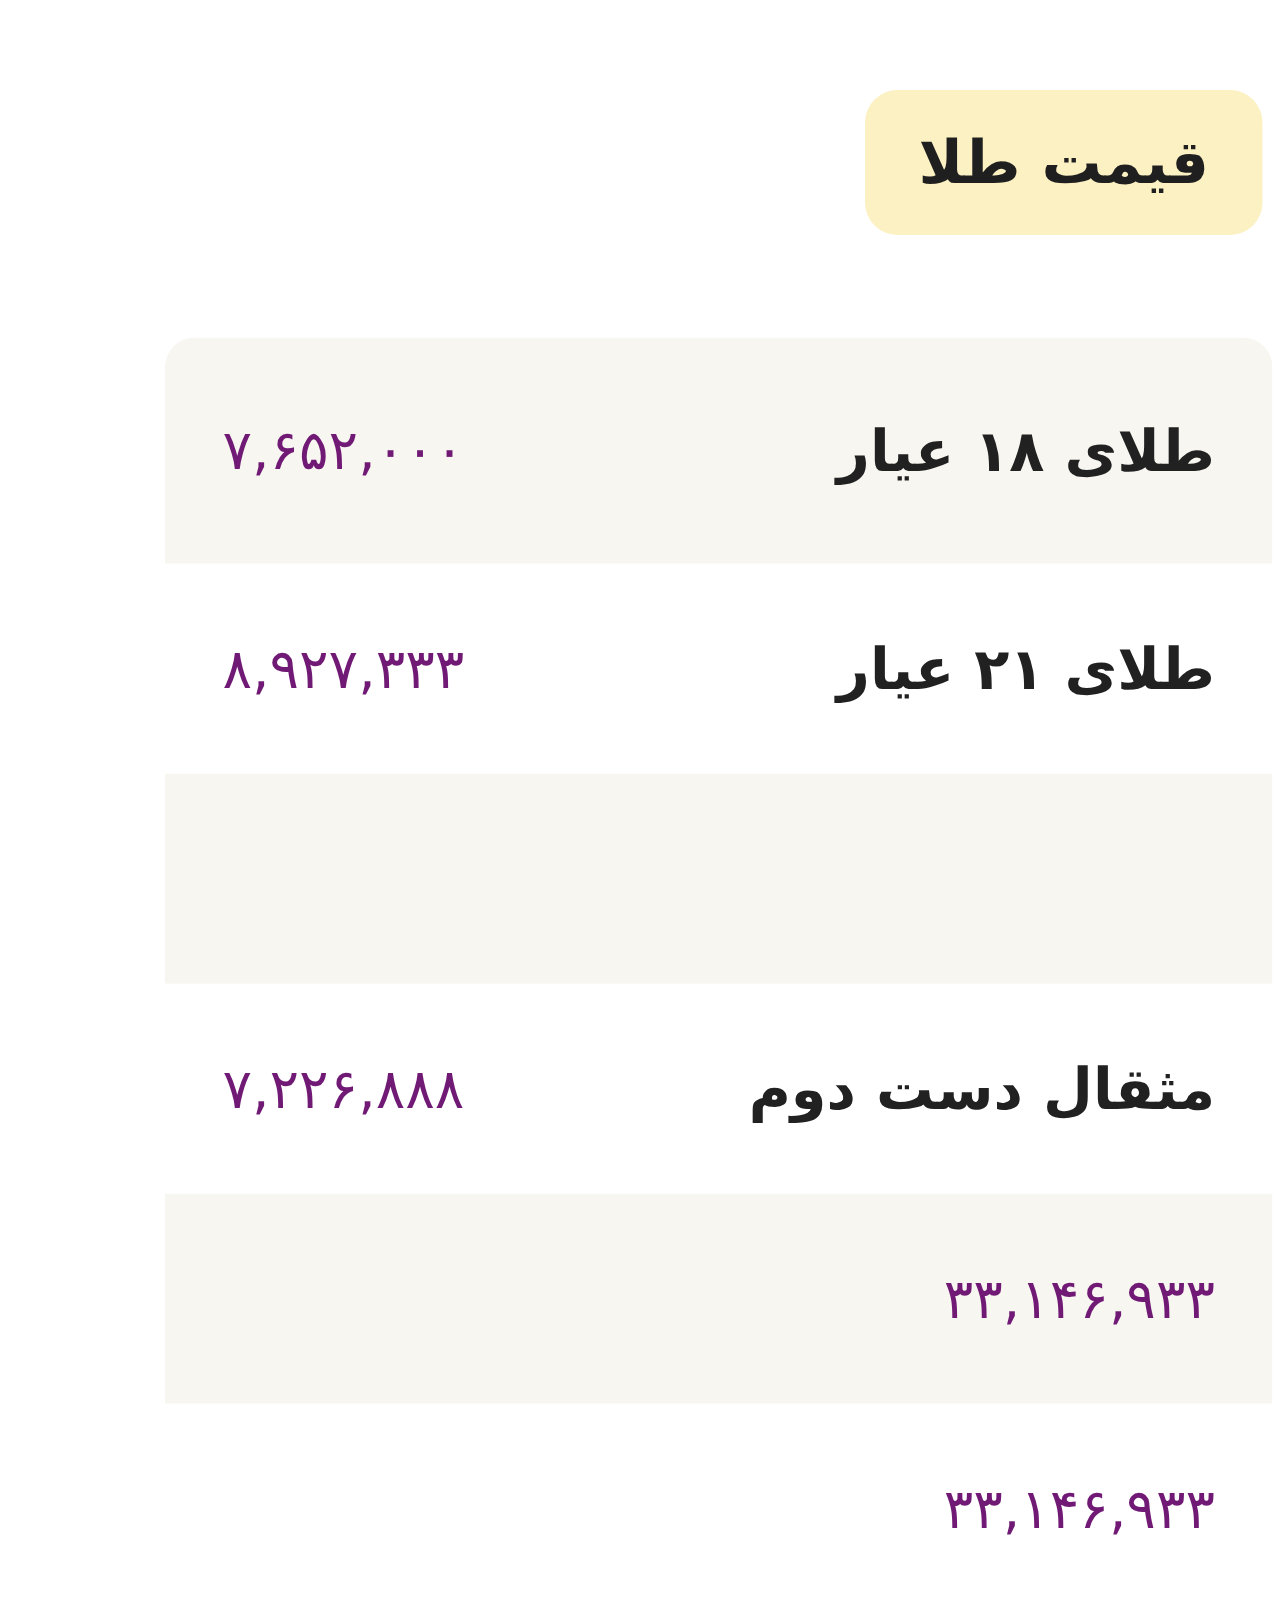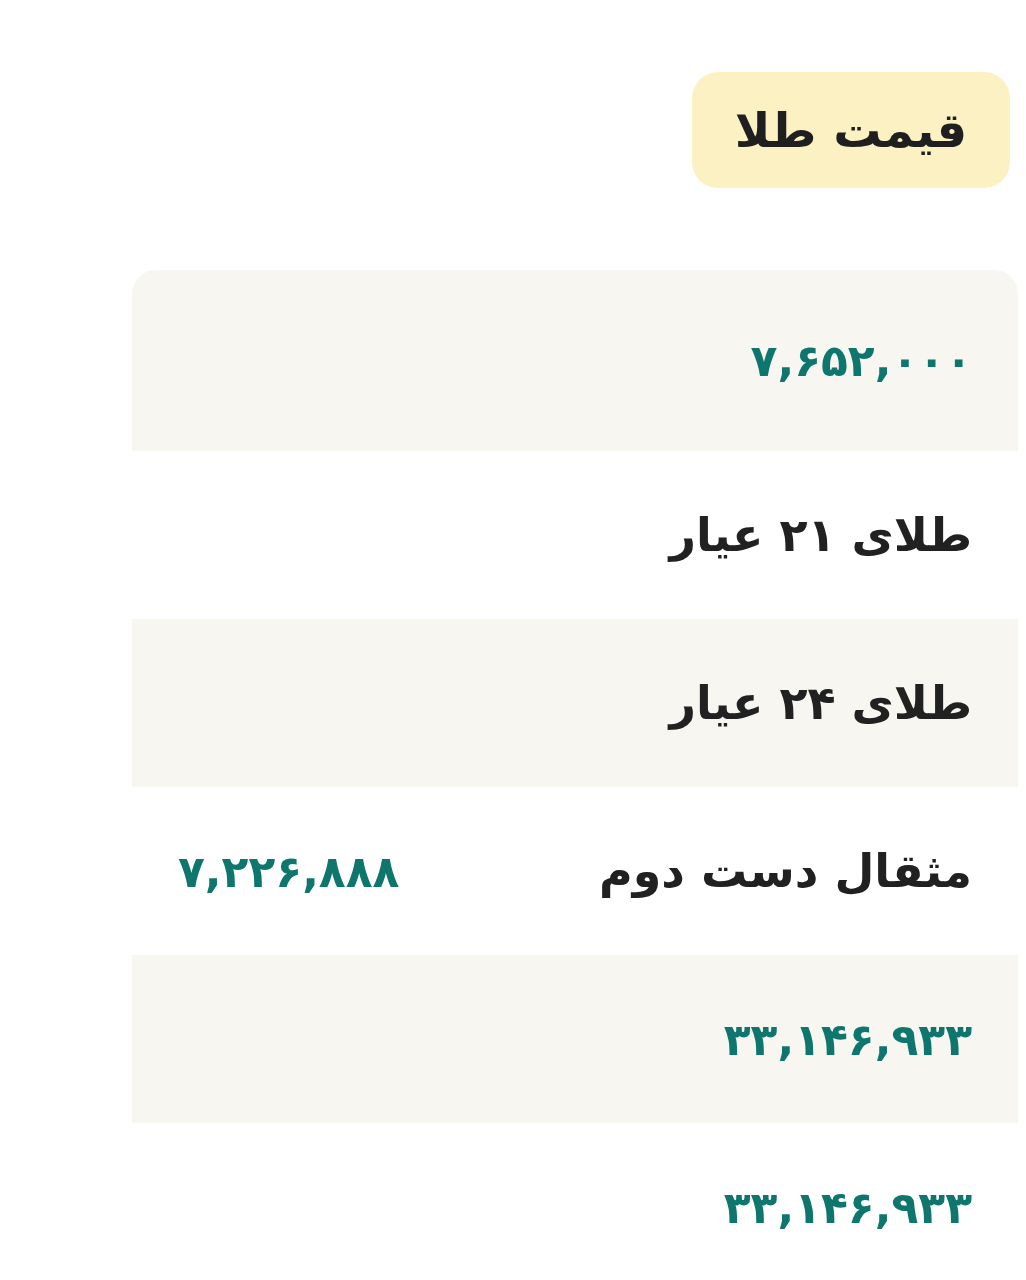--- a/index.html
+++ b/index.html
@@ -54,46 +54,47 @@
   .row.alt { background: #F8F6F1; }
   .row-label {
     font-size: 46px;
     font-weight: 700;
     color: #212121;
     letter-spacing: 0;
   }
   .row-value {
     direction: rtl;
     font-size: 44px;
-    font-weight: 700;
-    color: #0f766e;
+    font-weight: 400;
+    color: #701a75;
     unicode-bidi: plaintext;
   }
 </style>
 </head>
 <body>
 
 <div class="stage">
 
   <div class="badge">
     <span>قیمت طلا</span>
   </div>
 
   <div class="price-card">
 
     <div class="row alt">
+      <span class="row-label">طلای ۱۸ عیار</span>
       <span class="row-value">۷,۶۵۲,۰۰۰</span>
     </div>
 
     <div class="row">
       <span class="row-label">طلای ۲۱ عیار</span>
+      <span class="row-value">۸,۹۲۷,۳۳۳</span>
     </div>
 
     <div class="row alt">
-      <span class="row-label">طلای ۲۴ عیار</span>
     </div>
 
     <div class="row">
       <span class="row-label">مثقال دست دوم</span>
       <span class="row-value">۷,۲۲۶,۸۸۸</span>
     </div>
 
     <div class="row alt">
       <span class="row-value">۳۳,۱۴۶,۹۳۳</span>
     </div>

